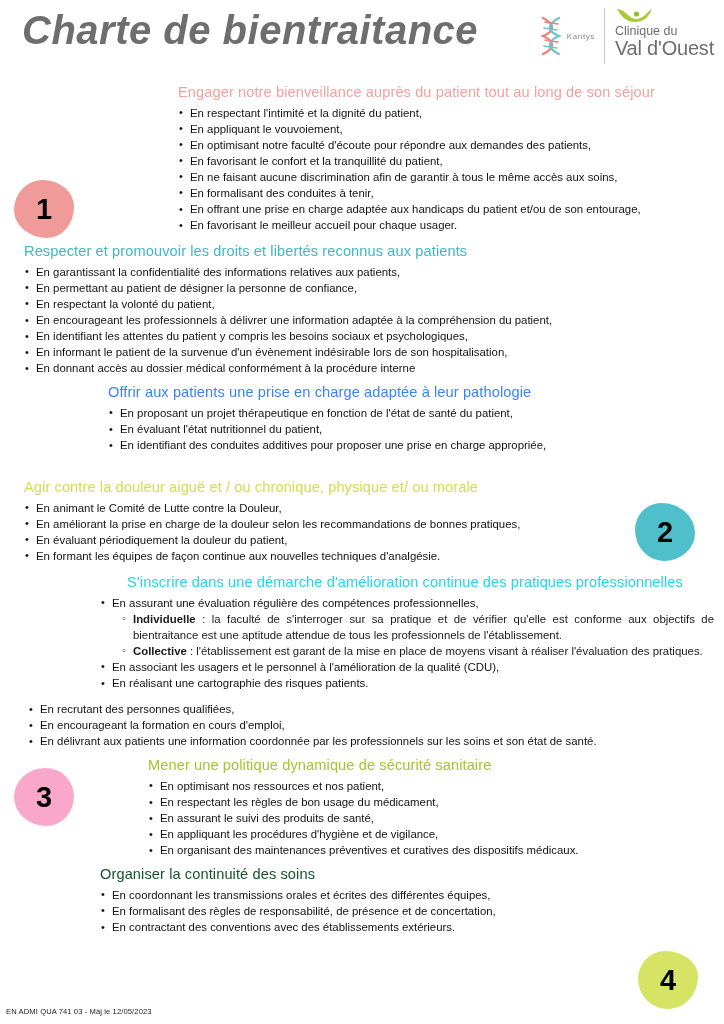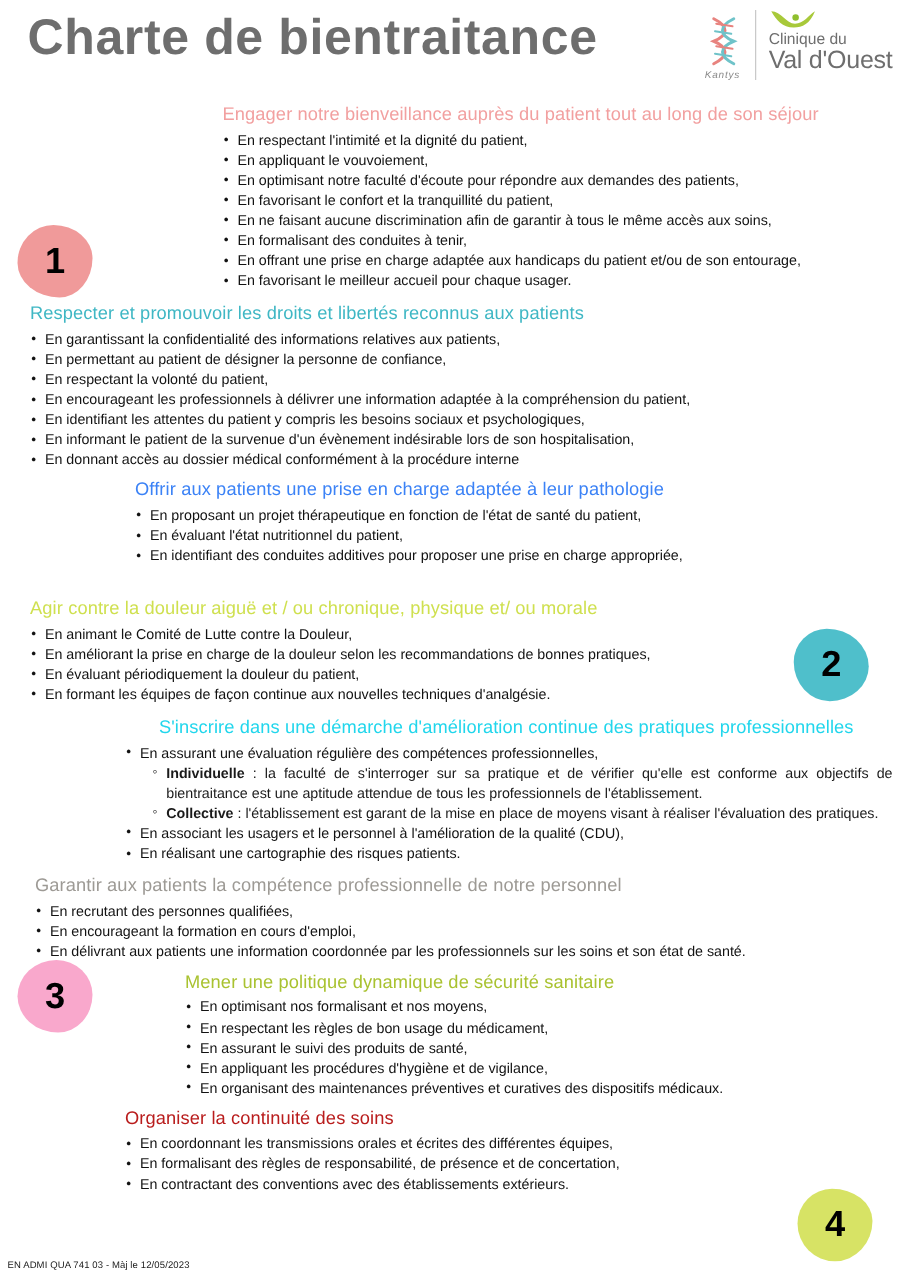--- a/index.html
+++ b/index.html
@@ -37,27 +37,26 @@
   .logo-block {
     position: absolute;
     right: 10px;
     top: 8px;
     display: flex;
     align-items: flex-start;
     height: 56px;
   }
   .kantys {
     display: flex;
-    flex-direction: column;
+    flex-direction: row;
     align-items: center;
     justify-content: flex-end;
     height: 56px;
     padding-right: 9px;
     border-right: 1px solid #c9c9c9;
-    font-style: italic;
   }
   .kantys-mark { line-height: 0; }
   .kantys-word {
     font-size: 8px;
     color: #8a8a8a;
     letter-spacing: 0.6px;
     margin-top: 1px;
   }
   .clinique {
     padding-left: 10px;
@@ -173,21 +172,21 @@
   #sec6 { padding: 10px 80px 0 28px; }
   #sec7 { padding: 8px 20px 0 148px; }
   #sec8 { padding: 8px 140px 0 100px; }
 
   #sec5 .sec-head { text-align: center; padding-right: 4px; }
 </style>
 </head>
 <body>
 
 <div class="header">
-  <div class="doc-title" style="color: rgb(110, 110, 110);">Charte de bientraitance</div>
+  <div class="doc-title" style="color: rgb(110, 110, 110); font-style: italic;">Charte de bientraitance</div>
 
   <div class="logo-block">
     <div class="kantys">
       <div class="kantys-mark">
         <svg width="34" height="42" viewBox="0 0 34 42">
           <path d="M10 3 C22 9, 22 16, 10 21 C22 26, 22 33, 10 39" fill="none" stroke="#e8837f" stroke-width="2.4" stroke-linecap="round"></path>
           <path d="M26 3 C14 9, 14 16, 26 21 C14 26, 14 33, 26 39" fill="none" stroke="#6fc3c9" stroke-width="2.4" stroke-linecap="round"></path>
           <path d="M12 7 L25 9" stroke="#e8837f" stroke-width="1.6" stroke-linecap="round"></path>
           <path d="M11 13 L24 15" stroke="#6fc3c9" stroke-width="1.6" stroke-linecap="round"></path>
           <path d="M12 25 L25 27" stroke="#e8837f" stroke-width="1.6" stroke-linecap="round"></path>
@@ -285,43 +284,42 @@
       <li><b>Collective</b><span> : l'établissement est garant de la mise en place de moyens visant à réaliser l'évaluation des pratiques.</span></li>
     </ul>
     <ul class="bullets">
       <li>En associant les usagers et le personnel à l'amélioration de la qualité (CDU),</li>
       <li>En réalisant une cartographie des risques patients.</li>
     </ul>
   </div>
 
   <div class="section" id="sec6">
 
-    <h2 class="sec-head" style="color: rgb(157, 154, 149);">Garantir aux patients la compétence professionnelle de notre personnel</h2>
     <ul class="bullets">
       <li>En recrutant des personnes qualifiées,</li>
       <li>En encourageant la formation en cours d'emploi,</li>
       <li>En délivrant aux patients une information coordonnée par les professionnels sur les soins et son état de santé.</li>
     </ul>
   </div>
 
   <div class="section" id="sec7">
 
     <h2 class="sec-head" style="color: rgb(169, 194, 48);">Mener une politique dynamique de sécurité sanitaire</h2>
     <ul class="bullets">
-      <li>En optimisant nos formalisant et nos moyens,</li>
+      <li>En optimisant nos ressources et nos patient,</li>
       <li>En respectant les règles de bon usage du médicament,</li>
       <li>En assurant le suivi des produits de santé,</li>
       <li>En appliquant les procédures d'hygiène et de vigilance,</li>
       <li>En organisant des maintenances préventives et curatives des dispositifs médicaux.</li>
     </ul>
   </div>
 
   <div class="section" id="sec8">
 
-    <h2 class="sec-head" style="color: #b91c1c;">Organiser la continuité des soins</h2>
+    <h2 class="sec-head" style="color: #14532d;">Organiser la continuité des soins</h2>
     <ul class="bullets">
       <li>En coordonnant les transmissions orales et écrites des différentes équipes,</li>
       <li>En formalisant des règles de responsabilité, de présence et de concertation,</li>
       <li>En contractant des conventions avec des établissements extérieurs.</li>
     </ul>
   </div>
 
 </div>
 
 <div class="footer">EN ADMI QUA 741 03 - Màj le 12/05/2023</div>

